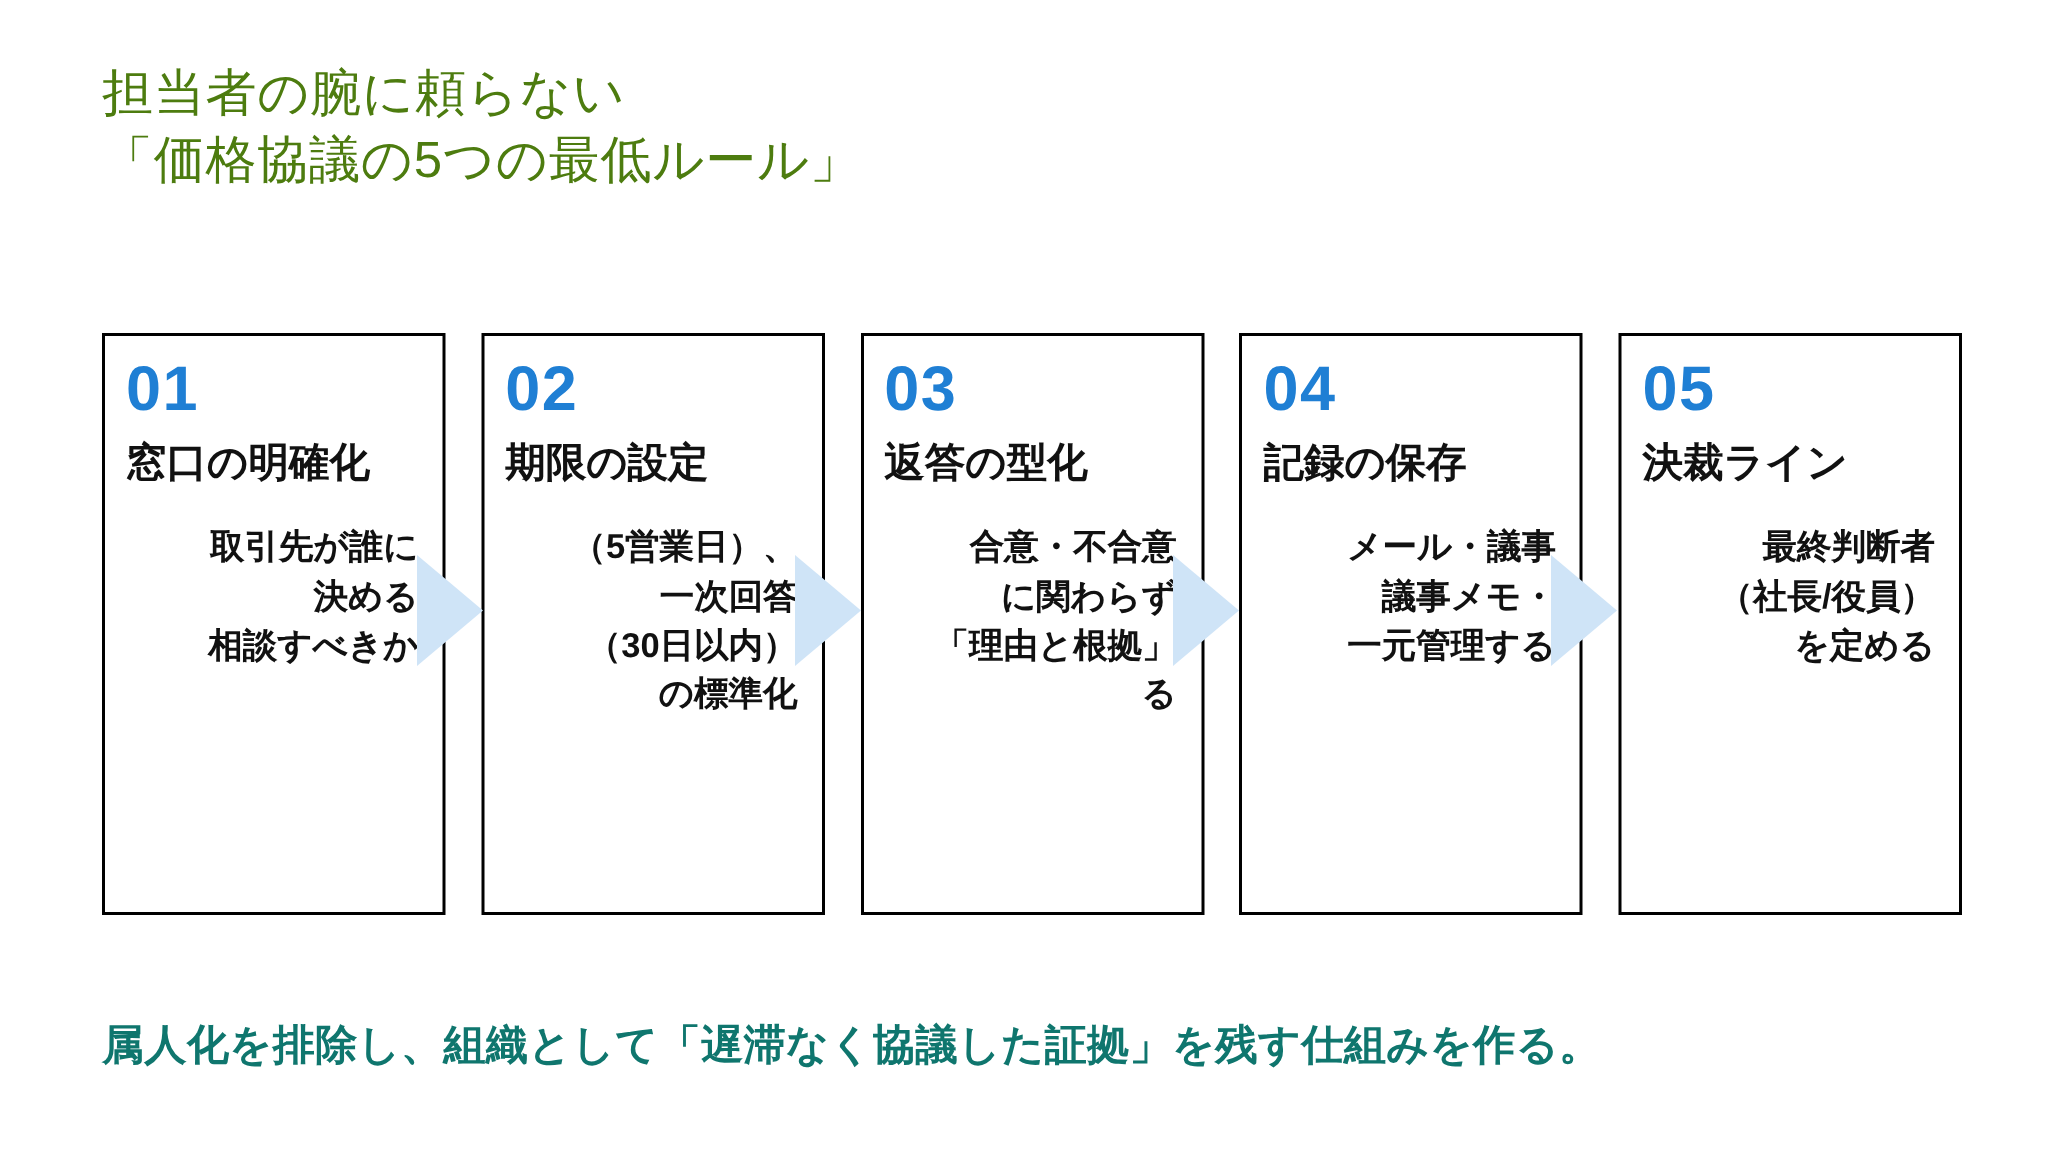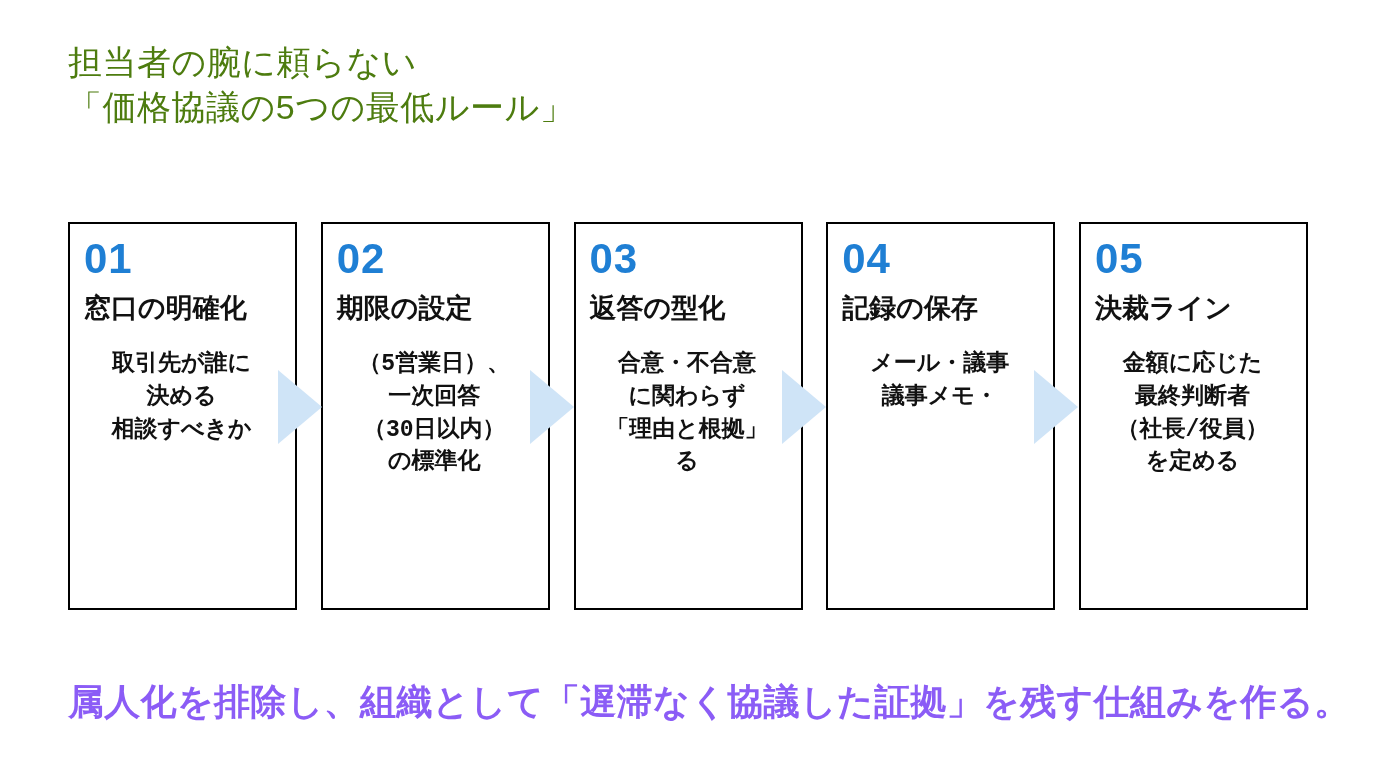--- a/index.html
+++ b/index.html
@@ -79,23 +79,22 @@
     line-height: 1.2;
     margin-bottom: 24px;
     white-space: nowrap;
   }
 
   .step-body {
     font-size: 23px;
     font-weight: bold;
     color: #111111;
     line-height: 1.42;
-    text-align: center;
+    text-align: right;
     padding-right: 6px;
-    font-family: Liberation Mono, monospace;
   }
   .step-body div {
     white-space: nowrap;
   }
 
   
   .connector {
     position: absolute;
     top: 370px;
     width: 44px;
@@ -104,23 +103,23 @@
     pointer-events: none;
   }
   .connector svg { display: block; }
 
   
   #footer-text {
     position: absolute;
     left: 68px;
     top: 678px;
     width: 1260px;
-    font-size: 36px;
-    font-weight: bold;
-    color: #8b5cf6;
+    font-size: 28px;
+    font-weight: bold;
+    color: #0f766e;
     letter-spacing: 0.3px;
     white-space: nowrap;
   }
 </style>
 </head>
 <body>
 
 <div id="slide">
 
   <div id="title-block">
@@ -161,28 +160,28 @@
         <div>る</div>
       </div>
     </div>
 
     <div class="step-card">
       <div class="step-num">04</div>
       <div class="step-heading">記録の保存</div>
       <div class="step-body">
         <div>メール・議事</div>
         <div>議事メモ・</div>
+        <div>一元管理する</div>
       </div>
     </div>
 
     <div class="step-card">
       <div class="step-num">05</div>
       <div class="step-heading">決裁ライン</div>
       <div class="step-body">
-        <div>金額に応じた</div>
         <div>最終判断者</div>
         <div>（社長/役員）</div>
         <div>を定める</div>
       </div>
     </div>
 
   </div>
 
   <div class="connector" style="left:278px;">
     <svg width="44" height="74" viewBox="0 0 44 74" xmlns="http://www.w3.org/2000/svg">

